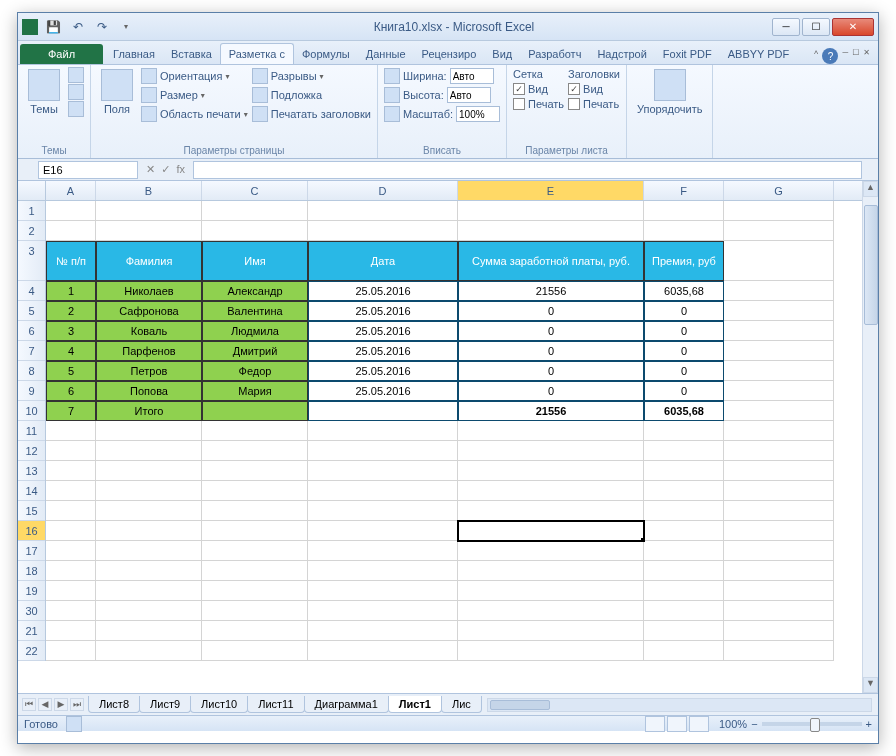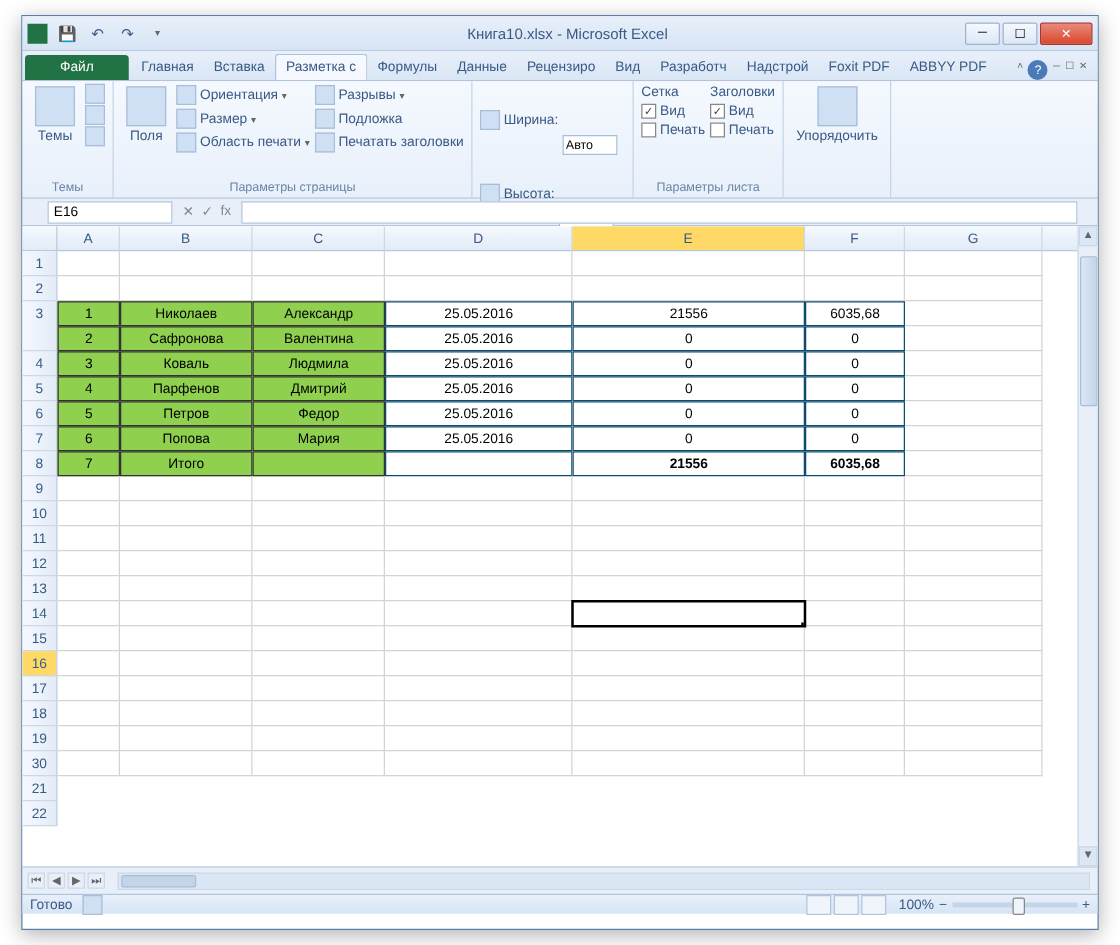--- a/index.html
+++ b/index.html
@@ -28,21 +28,21 @@
 .ribbon { height: 94px; background: linear-gradient(#f5f9ff,#e8f0fa); border-bottom: 1px solid #a8bdd8; display: flex; font-size: 11px; color: #3a5a85; }
 .group { border-right: 1px solid #c5d5e8; padding: 2px 6px; display: flex; flex-direction: column; }
 .group-body { flex: 1; display: flex; gap: 4px; align-items: flex-start; }
 .group-label { text-align: center; font-size: 10px; color: #6a85a8; padding-top: 2px; }
 .big-btn { display: flex; flex-direction: column; align-items: center; gap: 2px; padding: 2px 4px; }
 .big-icon { width: 32px; height: 32px; background: #cfe0f5; border: 1px solid #a8bdd8; }
 .small-row { display: flex; align-items: center; gap: 3px; padding: 1px 0; white-space: nowrap; }
 .small-icon { width: 16px; height: 16px; background: #cfe0f5; border: 1px solid #a8bdd8; display: inline-block; }
 .col { display: flex; flex-direction: column; gap: 1px; }
 .dd { font-size: 8px; color: #666; }
-.spin-input { width: 44px; height: 16px; border: 1px solid #a8bdd8; background: #fff; font-size: 10px; padding: 0 2px; margin-top: 40px; }
+.spin-input { width: 44px; height: 16px; border: 1px solid #a8bdd8; background: #fff; font-size: 10px; padding: 0 2px; }
 
 
 .namebox-row { height: 22px; background: #e8eff8; border-bottom: 1px solid #b0c4de; display: flex; align-items: center; font-size: 11px; }
 .namebox { width: 100px; border: 1px solid #b0c4de; background: #fff; height: 18px; margin-left: 20px; padding: 0 4px; display: flex; align-items: center; }
 .fx-icons { display: flex; gap: 6px; padding: 0 8px; color: #888; }
 .formula-bar { flex: 1; border: 1px solid #b0c4de; background: #fff; height: 18px; margin-right: 16px; }
 
 
 .sheet-area { position: relative; height: 512px; overflow: hidden; background: #fff; }
 .colheads { display: flex; position: absolute; top: 0; left: 0; right: 16px; height: 20px; background: linear-gradient(#f5f9ff,#e2ebf6); border-bottom: 1px solid #b7c9de; font-size: 11px; }
@@ -310,20 +310,29 @@
         </div>
         <div class="gridrow">
           <div class="cell cA"></div>
           <div class="cell cB"></div>
           <div class="cell cC"></div>
           <div class="cell cD"></div>
           <div class="cell cE"></div>
           <div class="cell cF"></div>
           <div class="cell cG"></div>
         </div>
+        <div class="gridrow" style="height: 40px;">
+          <div class="cell hdr tall cA">№ п/п</div>
+          <div class="cell hdr tall cB">Фамилия</div>
+          <div class="cell hdr tall cC">Имя</div>
+          <div class="cell hdr tall cD">Дата</div>
+          <div class="cell hdr tall cE">Сумма заработной платы, руб.</div>
+          <div class="cell hdr tall cF">Премия, руб</div>
+          <div class="cell cG" style="height: 40px;"></div>
+        </div>
         <div class="gridrow">
           <div class="cell cA green">1</div>
           <div class="cell cB green">Николаев</div>
           <div class="cell cC green">Александр</div>
           <div class="cell cD data">25.05.2016</div>
           <div class="cell cE data">21556</div>
           <div class="cell cF data">6035,68</div>
           <div class="cell cG"></div>
         </div>
         <div class="gridrow">
@@ -496,20 +505,29 @@
     </div>
   </div>
 
   <div class="sheetbar">
     <div class="nav-arrows">
       <span>⏮</span>
       <span>◀</span>
       <span>▶</span>
       <span>⏭</span>
     </div>
+    <div id="sheettabs" style="display:flex;">
+        <div class="sheet-tab">Лист8</div>
+        <div class="sheet-tab">Лист9</div>
+        <div class="sheet-tab">Лист10</div>
+        <div class="sheet-tab">Лист11</div>
+        <div class="sheet-tab">Диаграмма1</div>
+        <div class="sheet-tab active">Лист1</div>
+        <div class="sheet-tab">Лис</div>
+      </div>
     <div class="hscroll">
         <div class="thumb"></div>
       </div>
   </div>
 
   <div class="statusbar">
     <span>Готово</span>
     <span class="small-icon" style="margin-left:8px;"></span>
     <div class="status-views">
       <div class="view-btn"></div>

